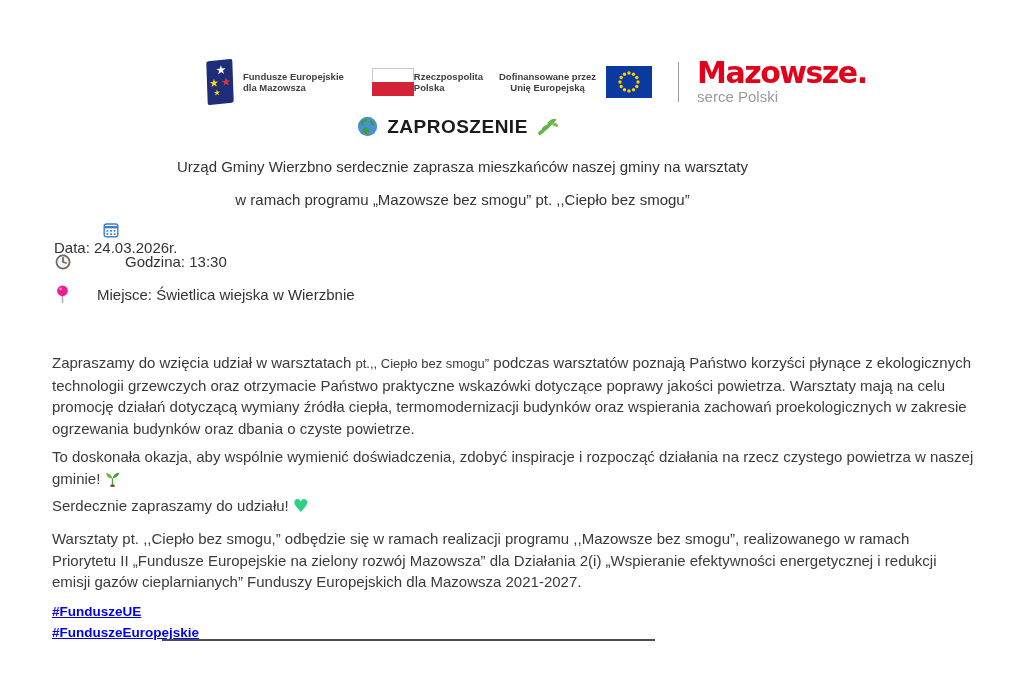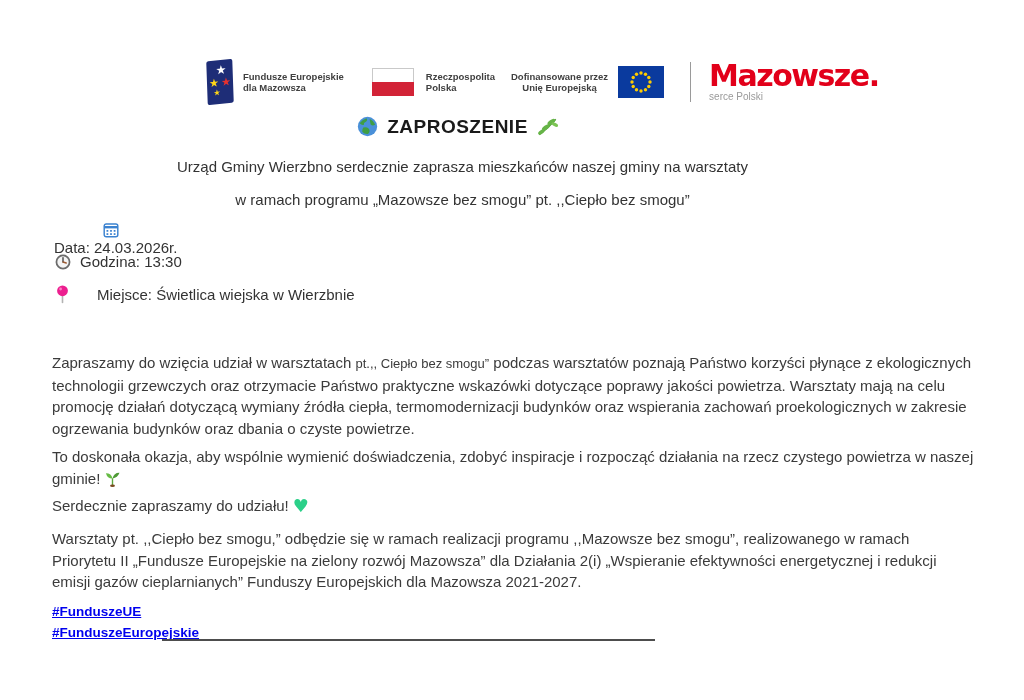--- a/index.html
+++ b/index.html
@@ -19,38 +19,38 @@
   .st-yellow2{color:#ffd617;font-size:8px;top:29px;left:6px;}
   .pl-flag{width:42px;height:28px;margin-left:28px;}
   .pl-top{height:50%;background:#ffffff;border:1px solid #c9c9c9;border-bottom:none;box-sizing:border-box;}
   .pl-bot{height:50%;background:#d22337;}
   .eu-text{text-align:center;margin-left:16px;}
   .eu-flag{margin-left:10px;display:block;}
   .divider{width:1px;height:40px;background:#9a9a9a;margin-left:26px;}
   .mazowsze{margin-left:18px;text-align:left;}
   .mazowsze-name{font-size:30px;font-weight:800;letter-spacing:-1.5px;color:#e2001a;
                  font-family:"DejaVu Sans",sans-serif;line-height:28px;}
-  .mazowsze-tag{font-size:10px;color:#9a9a9a;margin-top:1px;margin-right:2px;}
+  .mazowsze-tag{font-size:15px;color:#9a9a9a;margin-top:1px;margin-right:2px;}
 
   
   .title{position:absolute;top:116px;left:0;width:916px;text-align:center;
          font-size:19px;font-weight:bold;color:#1a1a1a;letter-spacing:0.5px;}
   .title svg{vertical-align:-4px;}
   .title .gap-l{margin-right:9px;}
   .title .gap-r{margin-left:9px;}
 
   
   .intro{position:absolute;left:0;width:925px;text-align:center;font-size:15px;color:#333333;}
   .intro1{top:158px;}
   .intro2{top:191px;}
 
   
   .detail{position:absolute;left:54px;display:flex;align-items:center;font-size:15px;color:#333333;}
   .detail .ic{width:17px;height:19px;margin-right:9px;display:flex;align-items:center;justify-content:center;}
-  .d1{top:220px;flex-direction:column;} .d2{top:252px;} .d3{top:285px;gap:17px;}
+  .d1{top:220px;flex-direction:column;} .d2{top:252px;gap:45px;} .d3{top:285px;gap:17px;}
 
   
   .para{position:absolute;left:52px;width:924px;font-size:15px;line-height:21.6px;color:#3b3b3b;}
   .p1{top:352px;} .p2{top:446px;} .p3{top:495px;} .p4{top:528px;}
   .small-inline{font-size:13px;}
   .heart{color:#2bd089;font-size:18px;font-family:"DejaVu Sans",sans-serif;vertical-align:-1px;margin-left:4px;}
   .inline-svg{vertical-align:-3px;margin-left:4px;}
 
   
   .hashlink{position:absolute;left:52px;font-size:13.5px;font-weight:bold;color:#0000EE;
@@ -74,21 +74,21 @@
       <div class="logo-text" style="margin-left:10px;">
         <span style="display:block;">Fundusze Europejskie</span>
         <span style="display:block;">dla Mazowsza</span>
       </div>
     </div>
 
     <div class="pl-flag">
       <div class="pl-top"></div>
       <div class="pl-bot"></div>
     </div>
-    <div class="logo-text" style="margin-left:12px;">
+    <div class="logo-text" style="margin-left:0;">
       <span style="display:block;">Rzeczpospolita</span>
       <span style="display:block;">Polska</span>
     </div>
 
     <div class="logo-text eu-text">
       <span style="display:block;">Dofinansowane przez</span>
       <span style="display:block;">Unię Europejską</span>
     </div>
     <svg class="eu-flag" width="46" height="32" viewBox="0 0 46 32">
       <rect width="46" height="32" fill="#0a3a9e"></rect>

